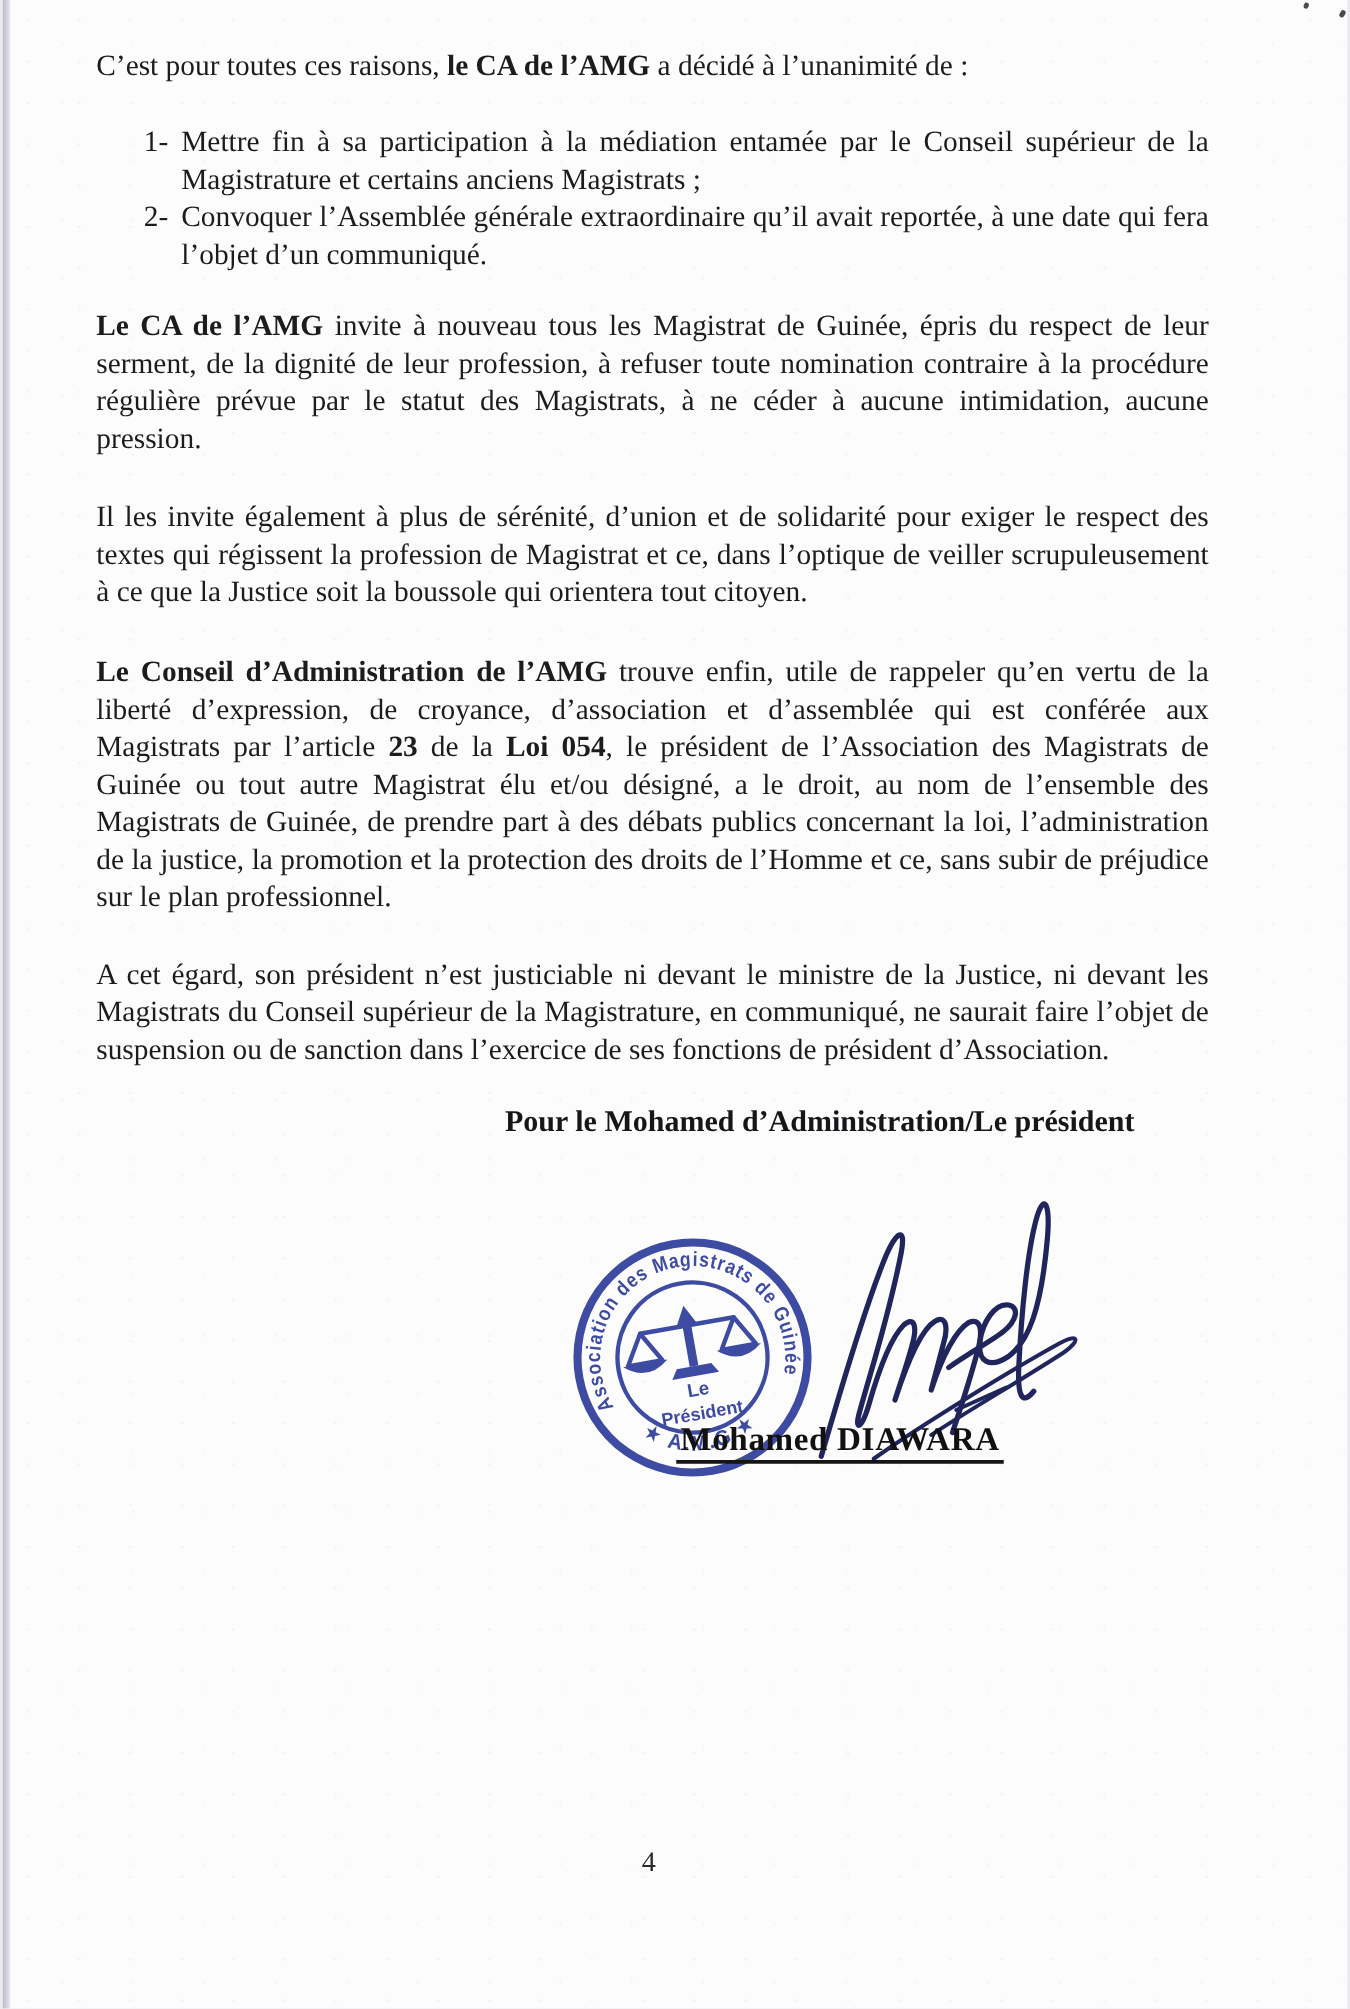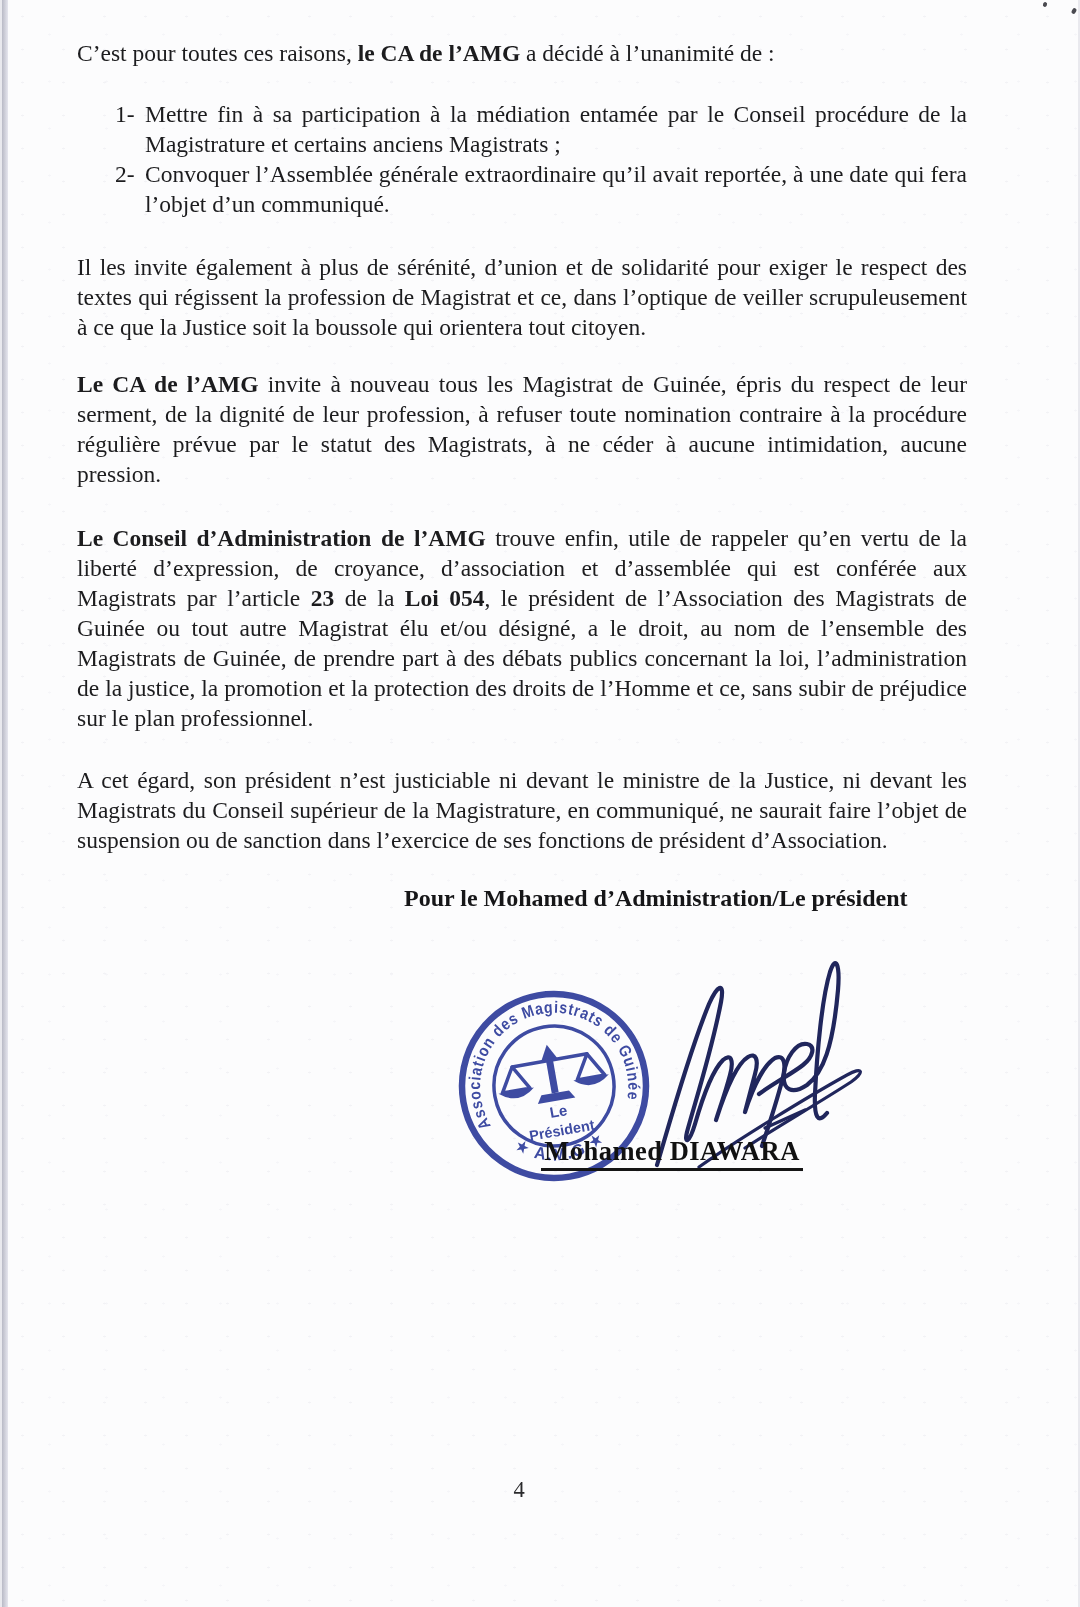--- a/index.html
+++ b/index.html
@@ -92,30 +92,30 @@
   <div class="edge-strip"></div>
   <div class="speck s1"></div>
   <div class="speck s2"></div>
 
   <div class="content">
     <p class="para intro"><span>C’est pour toutes ces raisons, </span><span class="b">le CA de l’AMG</span><span> a décidé à l’unanimité de :</span></p>
 
     <div class="list">
       <div class="list-item">
         <span class="marker">1-</span>
-        <span class="li-text">Mettre fin à sa participation à la médiation entamée par le Conseil procédure de la Magistrature et certains anciens Magistrats ;</span>
+        <span class="li-text">Mettre fin à sa participation à la médiation entamée par le Conseil supérieur de la Magistrature et certains anciens Magistrats ;</span>
       </div>
       <div class="list-item">
         <span class="marker">2-</span>
         <span class="li-text">Convoquer l’Assemblée générale extraordinaire qu’il avait reportée, à une date qui fera l’objet d’un communiqué.</span>
       </div>
     </div>
 
+    <p class="para p-ca"><span class="b">Le CA de l’AMG</span><span> invite à nouveau tous les Magistrat de Guinée, épris du respect de leur serment, de la dignité de leur profession, à refuser toute nomination contraire à la procédure régulière prévue par le statut des Magistrats, à ne céder à aucune intimidation, aucune pression.</span></p>
     <p class="para p-il"><span>Il les invite également à plus de sérénité, d’union et de solidarité pour exiger le respect des textes qui régissent la profession de Magistrat et ce, dans l’optique de veiller scrupuleusement à ce que la Justice soit la boussole qui orientera tout citoyen.</span></p>
-    <p class="para p-ca"><span class="b">Le CA de l’AMG</span><span> invite à nouveau tous les Magistrat de Guinée, épris du respect de leur serment, de la dignité de leur profession, à refuser toute nomination contraire à la procédure régulière prévue par le statut des Magistrats, à ne céder à aucune intimidation, aucune pression.</span></p>
     <p class="para p-conseil"><span class="b">Le Conseil d’Administration de l’AMG</span><span> trouve enfin, utile de rappeler qu’en vertu de la liberté d’expression, de croyance, d’association et d’assemblée qui est conférée aux Magistrats par l’article </span><span class="b">23</span><span> de la </span><span class="b">Loi 054</span><span>, le président de l’Association des Magistrats de Guinée ou tout autre Magistrat élu et/ou désigné, a le droit, au nom de l’ensemble des Magistrats de Guinée, de prendre part à des débats publics concernant la loi, l’administration de la justice, la promotion et la protection des droits de l’Homme et ce, sans subir de préjudice sur le plan professionnel.</span></p>
     <p class="para p-egard"><span>A cet égard, son président n’est justiciable ni devant le ministre de la Justice, ni devant les Magistrats du Conseil supérieur de la Magistrature, en communiqué, ne saurait faire l’objet de suspension ou de sanction dans l’exercice de ses fonctions de président d’Association.</span></p>
 
     <p class="sig-heading">Pour le Mohamed d’Administration/Le président</p>
   </div>
 
   <svg class="stamp" viewBox="-100 -100 200 200" aria-hidden="true">
     <defs>
       <path id="arcTop" d="M -68,30 A 74,74 0 1 1 68,30"></path>
       <path id="arcBottom" d="M -52,53 A 74,74 0 0 0 52,53"></path>

